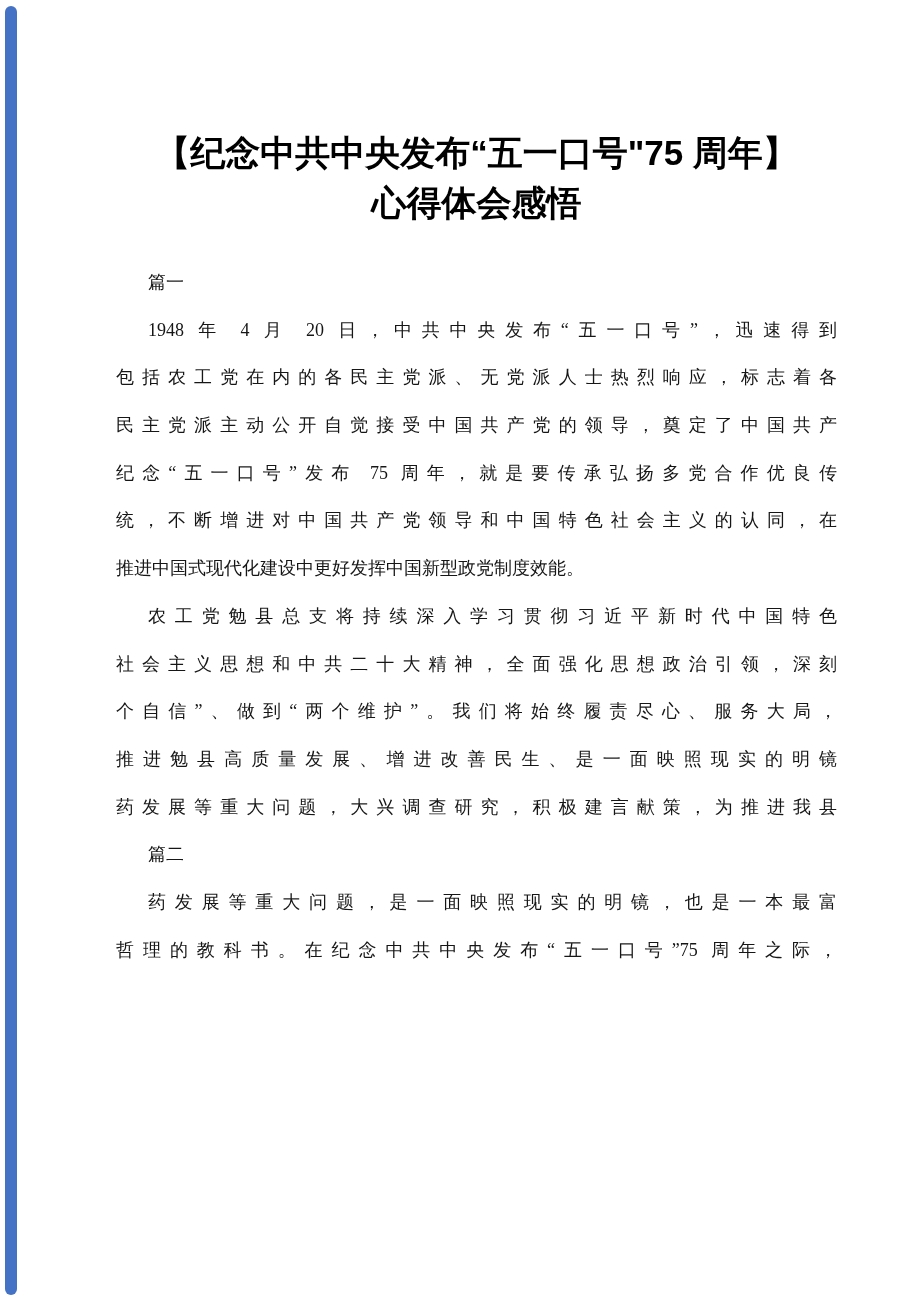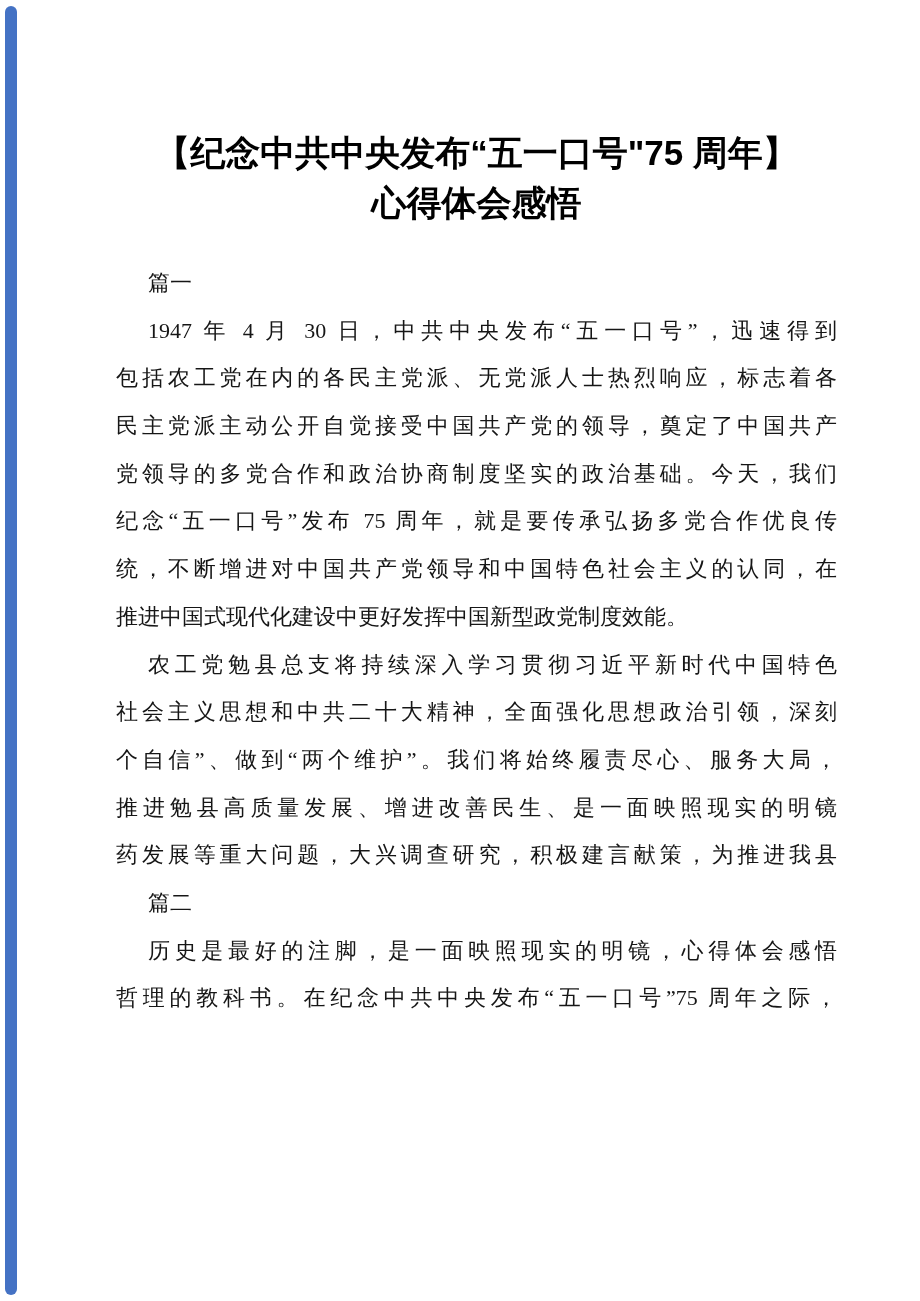--- a/index.html
+++ b/index.html
@@ -29,21 +29,21 @@
     font-weight: 700;
     font-size: 35px;
     line-height: 50px;
     color: #000000;
   }
   .body-text {
     position: absolute;
     left: 116px;
     top: 259px;
     width: 721px;
-    font-size: 22px;
+    font-size: 18px;
     color: #161616;
   }
   .line {
     height: 47.7px;
     line-height: 47.7px;
     white-space: nowrap;
     text-align: justify;
     text-align-last: justify;
     overflow: visible;
   }
@@ -57,30 +57,29 @@
 
   <div class="accent-bar" style="background: rgb(68, 114, 196);"></div>
 
   <div class="doc-title">
     <div>【纪念中共中央发布“五一口号"75 周年】</div>
     <div>心得体会感悟</div>
   </div>
 
   <div class="body-text">
     <div class="line indent last">篇一</div>
-    <div class="line indent">1947 年 4 月 30 日，中共中央发布“五一口号”，迅速得到</div>
+    <div class="line indent">1948 年 4 月 20 日，中共中央发布“五一口号”，迅速得到</div>
     <div class="line">包括农工党在内的各民主党派、无党派人士热烈响应，标志着各</div>
     <div class="line">民主党派主动公开自觉接受中国共产党的领导，奠定了中国共产</div>
-    <div class="line">党领导的多党合作和政治协商制度坚实的政治基础。今天，我们</div>
     <div class="line">纪念“五一口号”发布 75 周年，就是要传承弘扬多党合作优良传</div>
     <div class="line">统，不断增进对中国共产党领导和中国特色社会主义的认同，在</div>
     <div class="line last">推进中国式现代化建设中更好发挥中国新型政党制度效能。</div>
     <div class="line indent">农工党勉县总支将持续深入学习贯彻习近平新时代中国特色</div>
     <div class="line">社会主义思想和中共二十大精神，全面强化思想政治引领，深刻</div>
     <div class="line">个自信”、做到“两个维护”。我们将始终履责尽心、服务大局，</div>
     <div class="line">推进勉县高质量发展、增进改善民生、是一面映照现实的明镜</div>
     <div class="line">药发展等重大问题，大兴调查研究，积极建言献策，为推进我县</div>
     <div class="line indent last">篇二</div>
-    <div class="line indent">历史是最好的注脚，是一面映照现实的明镜，心得体会感悟</div>
+    <div class="line indent">药发展等重大问题，是一面映照现实的明镜，也是一本最富</div>
     <div class="line">哲理的教科书。在纪念中共中央发布“五一口号”75 周年之际，</div>
   </div>
 
 </div>
 
 </body></html>

